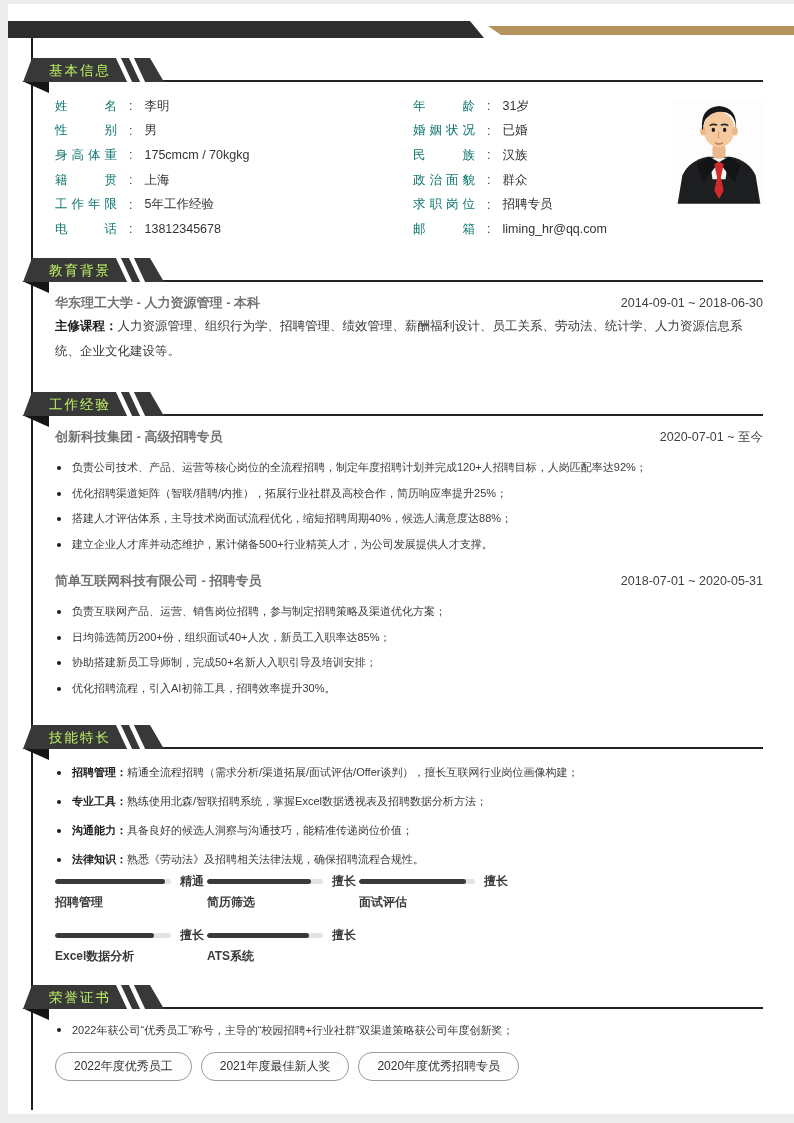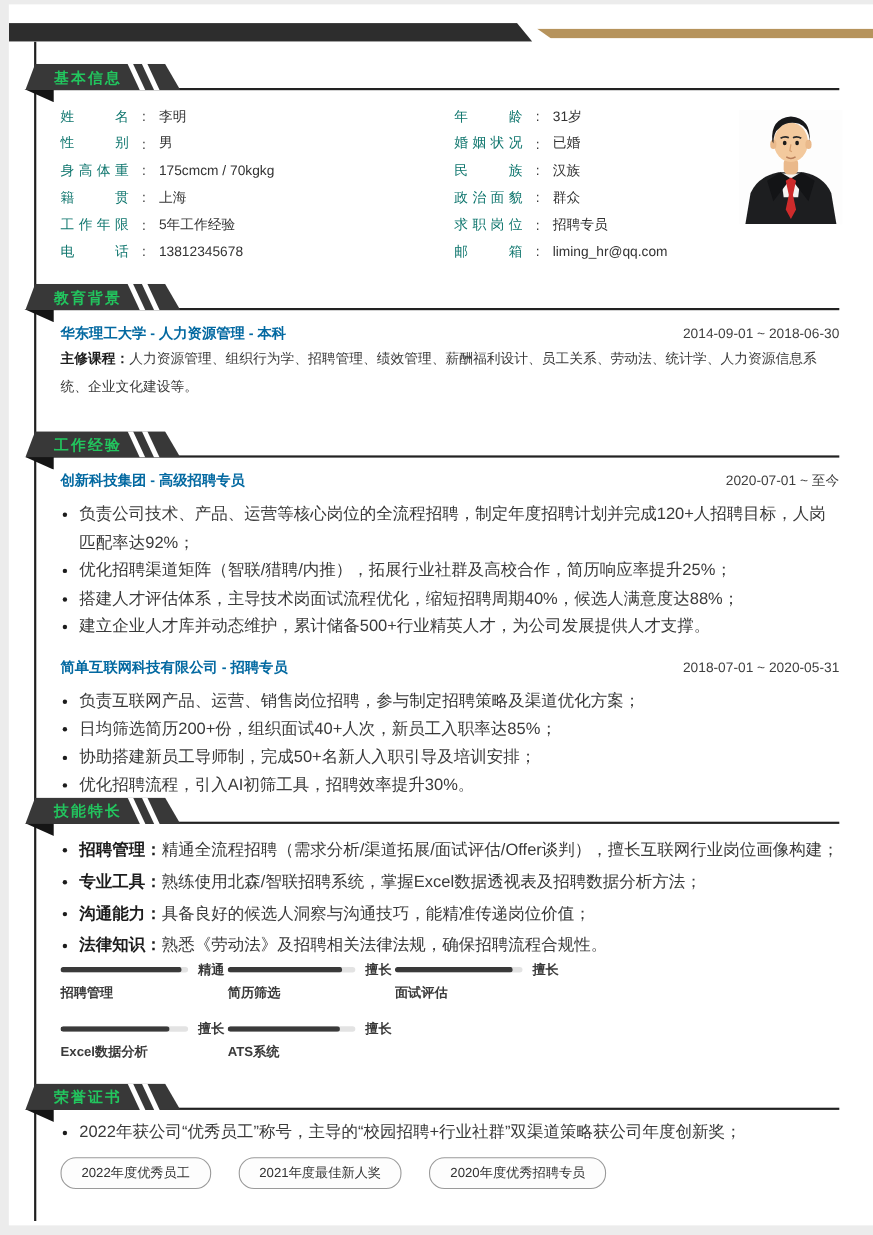--- a/index.html
+++ b/index.html
@@ -37,21 +37,21 @@
     background:#222;
   }
   .sec-badge {
     position:absolute; left:15px; top:0; width:141px; height:24px;
     background:#383838;
     clip-path:polygon(9px 0, 127px 0, 141px 100%, 0 100%);
     z-index:2;
   }
   .sec-title {
     position:absolute; left:26px; top:4px;
-    color:#22c55e; font-size:13.5px; font-weight:bold; letter-spacing:2px;
+    color:#bef264; font-size:13.5px; font-weight:normal; letter-spacing:2px;
     white-space:nowrap;
   }
   .slash {
     position:absolute; top:-6px; width:5px; height:38px; background:#fff;
     transform:skewX(25deg);
   }
   .slash.s1 { left:99px; }
   .slash.s2 { left:112px; }
   .sec-fold {
     position:absolute; left:14px; top:23px; width:27px; height:12px;
@@ -70,42 +70,42 @@
     text-align:justify; text-align-last:justify;
   }
   .info-colon { margin:0 12px 0 12px; color:#3a3a3a; }
   .info-value { color:#333; }
   .photo {
     position:absolute; left:617px; top:6px; width:94px; height:104px;
     background:#fdfdfd; overflow:hidden;
   }
   
   .title-row { display:flex; justify-content:space-between; align-items:baseline; }
-  .item-title { font-size:13px; font-weight:bold; color:#0369a1; }
+  .item-title { font-size:13px; font-weight:bold; color:#737373; }
   .item-date { font-size:12.5px; color:#3f3f3f; }
   .kv-line { font-size:12.5px; line-height:25px; color:#3a3a3a; }
   .kv-label { font-weight:bold; color:#1c1c1c; }
-  .bullet-row { display:flex; font-size:15px; line-height:25.5px; color:#3a3a3a; }
+  .bullet-row { display:flex; font-size:11px; line-height:25.5px; color:#3a3a3a; }
   .bullet-dot {
     flex:0 0 4px; width:4px; height:4px; border-radius:50%;
     background:#1c1c1c; margin:11px 11px 0 2px;
   }
   .skill-row { line-height:29px; }
   
   .bars-grid { display:flex; flex-wrap:wrap; width:470px; margin-top:1px; }
   .bar-cell { width:152px; margin-bottom:18px;font-weight:bold; }
   .bar-line { display:flex; align-items:center; height:12px; }
   .bar-track {
     width:116px; height:5px; background:#e3e3e3; border-radius:3px; overflow:hidden;
   }
   .bar-fill { height:100%; background:#3a3a3a; border-radius:3px; }
   .bar-level { font-size:12px; color:#3a3a3a; margin-left:9px; }
   .bar-name { font-size:12px; color:#3a3a3a; margin-top:7px; }
   
-  .pill-row { display:flex; gap:25px; margin-top:9px; }
+  .pill-row { display:flex; gap:9px; margin-top:9px; }
   .pill {
     border:1px solid #9a9a9a; border-radius:14px; background:#fdfdfd;
     padding:5px 18px; font-size:12px; color:#333; white-space:nowrap;
   }
 </style>
 </head>
 <body>
 
 <div class="page">
 

